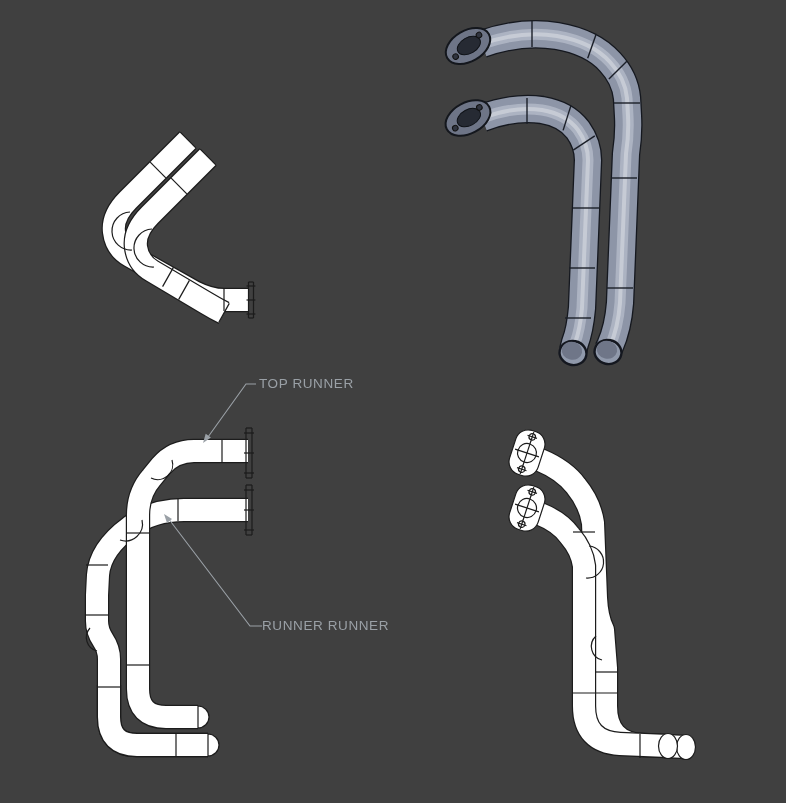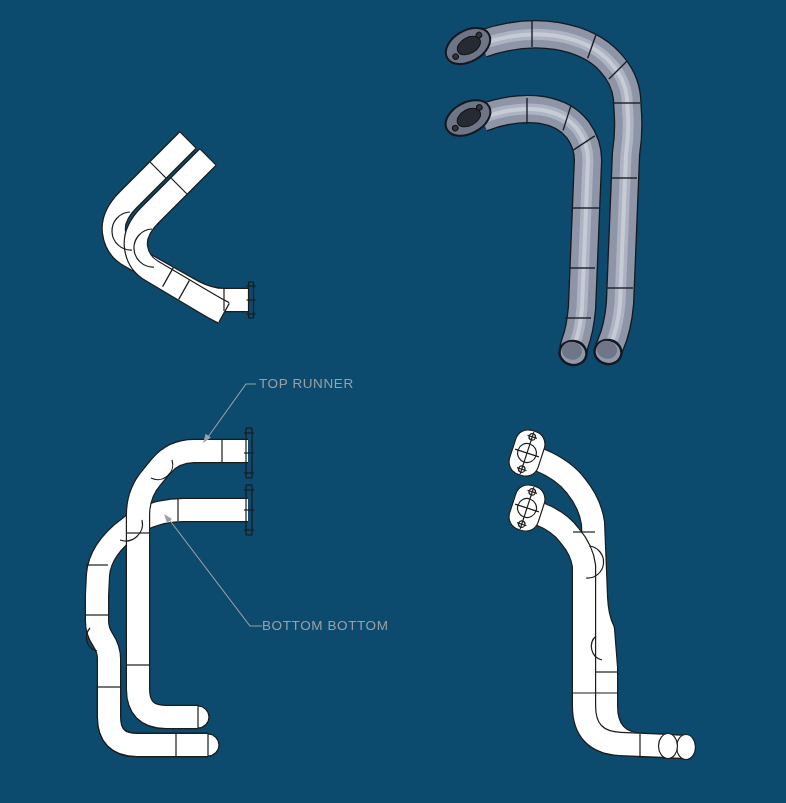--- a/index.html
+++ b/index.html
@@ -23,21 +23,21 @@
     position:absolute;color:var(--annotation,#9aa0a6);font-size:13.5px;
     letter-spacing:.6px;white-space:nowrap;user-select:none;
   }
   .leader{stroke:var(--annotation,#9aa0a6);stroke-width:1.1;fill:none;}
   .leader-arrow{fill:var(--annotation,#9aa0a6);stroke:none;}
   .overlay{position:absolute;left:0;top:0;pointer-events:none;}
 </style>
 </head>
 <body>
 
-<div id="canvas" style="background: #0c4a6e;">
+<div id="canvas" style="background: #404040;">
 
   <svg class="view" style="left:72px;top:102px" width="210" height="235" viewBox="0 0 210 235">
     <g>
       <path class="tube-outline" d="M 116,38 L 56,98 Q 40,114 42,130 Q 44,146 58,154 L 122,190 Q 138,198 152,198 L 176,198"></path>
       <path class="tube-fill" d="M 116,38 L 56,98 Q 40,114 42,130 Q 44,146 58,154 L 122,190 Q 138,198 152,198 L 176,198"></path>
     </g>
     <g>
       <path class="tube-outline" d="M 136,55 L 78,113 Q 62,129 64,145 Q 66,161 80,169 L 134,201 Q 144,207 152,211"></path>
       <path class="tube-fill" d="M 136,55 L 78,113 Q 62,129 64,145 Q 66,161 80,169 L 134,201 Q 144,207 152,211"></path>
     </g>
@@ -223,15 +223,15 @@
       <polygon class="leader-arrow" points="203,443 205.7,433.8 210.9,437.6"></polygon>
     </g>
     <g>
       <path class="leader" d="M 262,626 L 250,626 L 168,518"></path>
       <polygon class="leader-arrow" points="164,514 172,519.1 167,523.1"></polygon>
     </g>
   </svg>
 
   <div class="annotation-label" style="left:259px;top:376px">TOP RUNNER</div>
 
-  <div class="annotation-label" style="left:262px;top:618px">BOTTOM BOTTOM</div>
+  <div class="annotation-label" style="left:262px;top:618px">RUNNER RUNNER</div>
 
 </div>
 
 </body></html>

